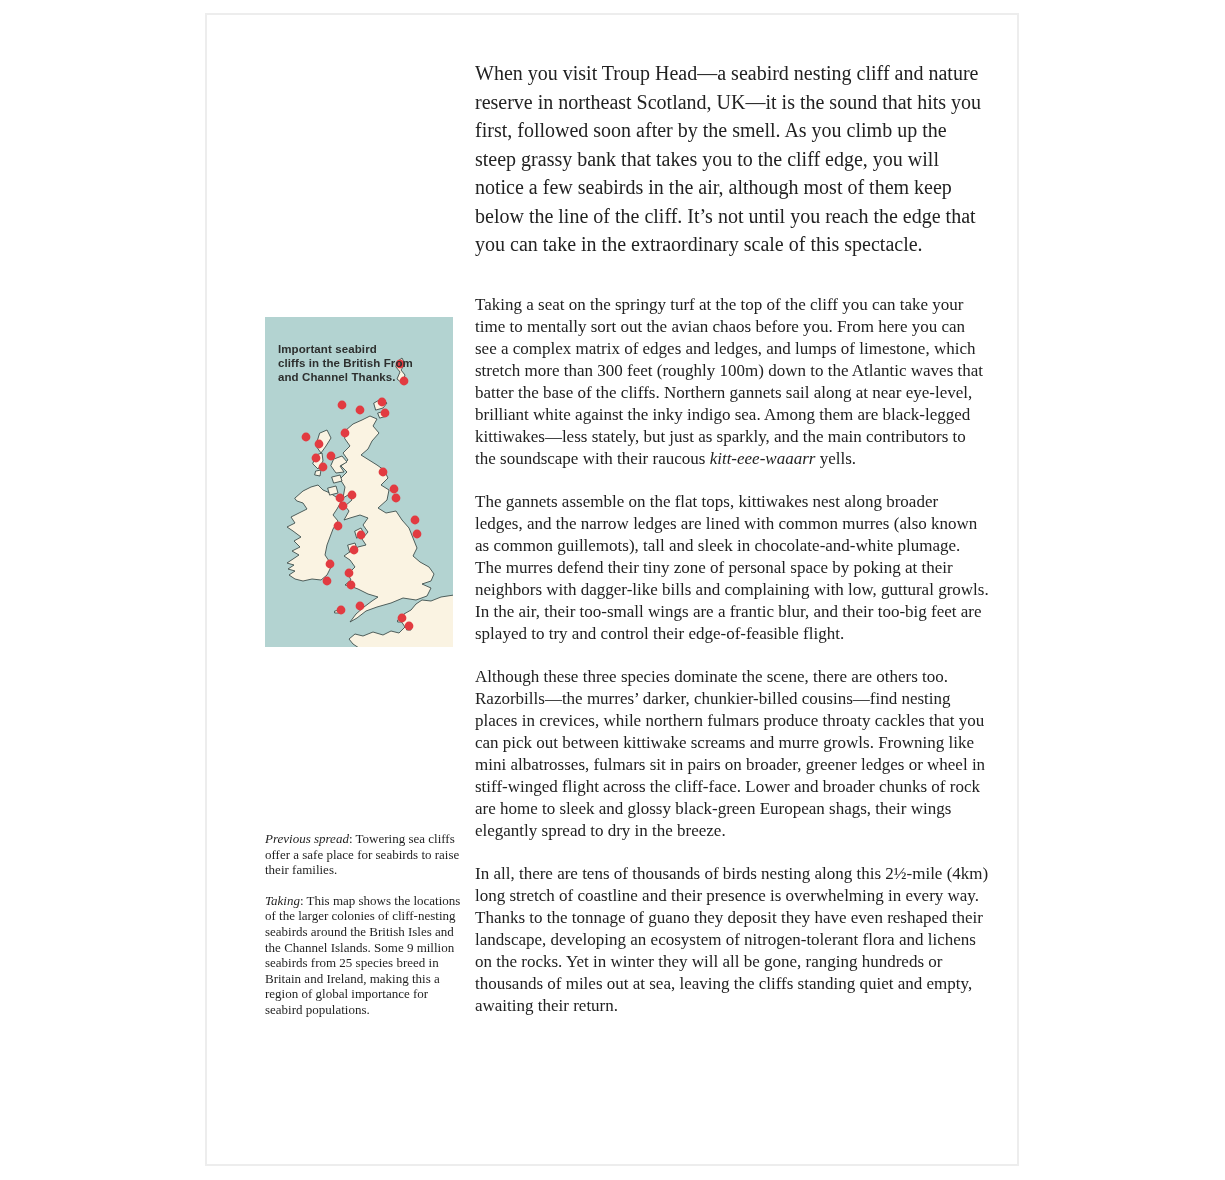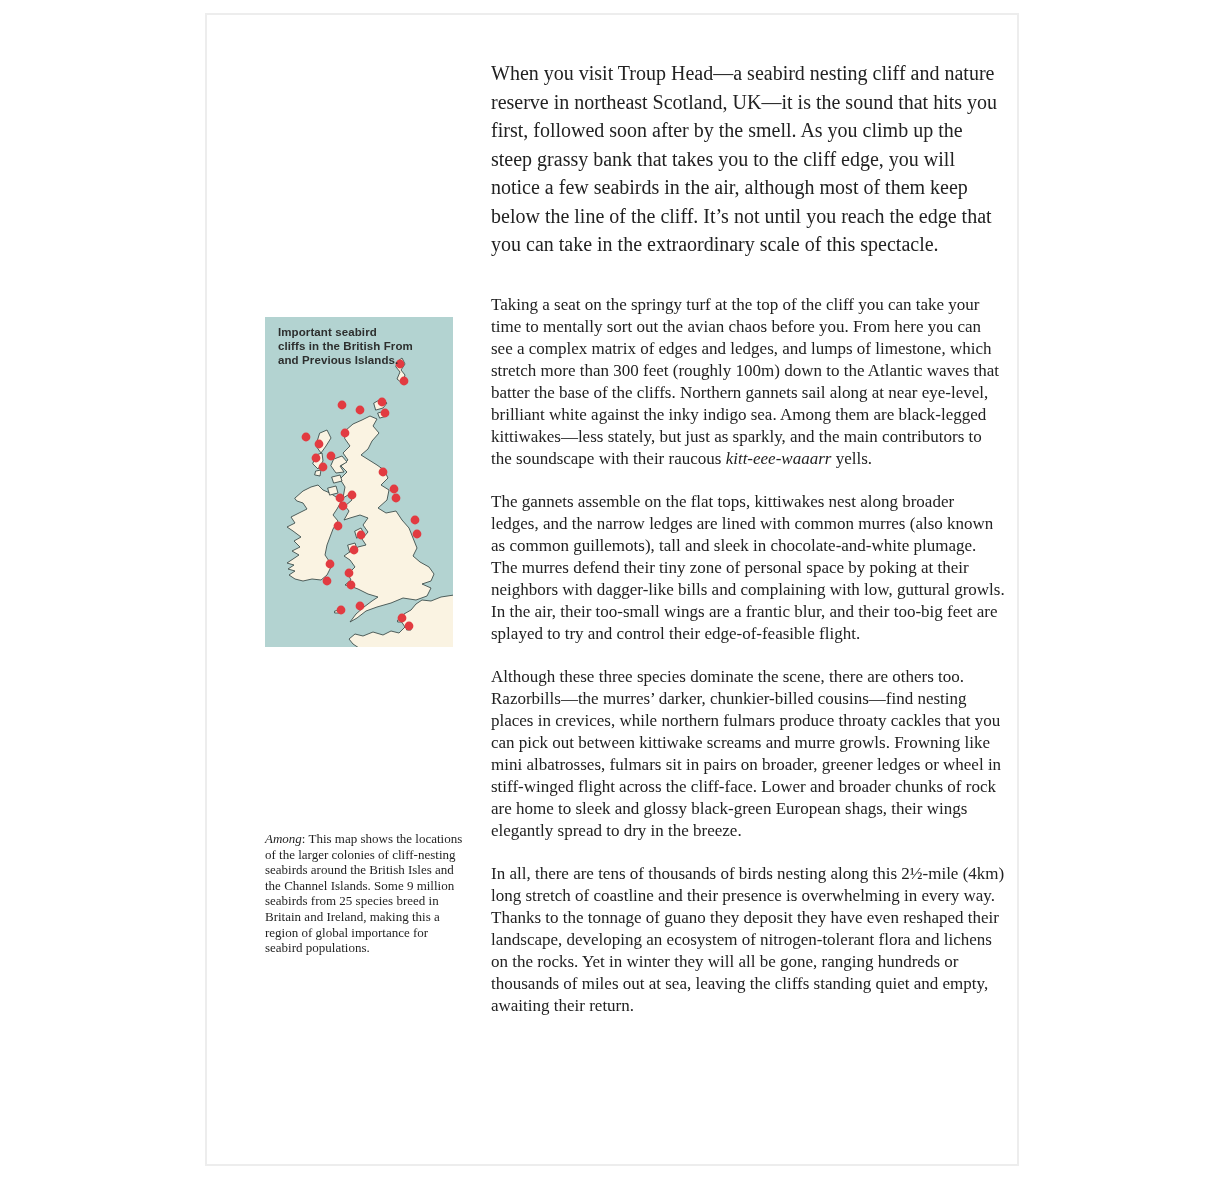--- a/index.html
+++ b/index.html
@@ -9,30 +9,30 @@
   }
   .canvas{position:relative;width:1225px;height:1180px;background:#ffffff;overflow:hidden}
   .page{
     position:absolute;left:205px;top:13px;width:814px;height:1153px;
     background:#ffffff;border:2px solid #ededed;box-sizing:border-box;
   }
   
   .map-figure{position:absolute;left:58px;top:302px;width:188px;height:330px}
   .map-figure svg{display:block;width:100%;height:100%}
   .map-title{
-    position:absolute;left:13px;top:9px;width:162px;
+    position:absolute;left:13px;top:26px;width:162px;
     font-family:"Liberation Sans",sans-serif;font-weight:bold;
     font-size:11.5px;line-height:13.8px;color:#2d2f2e;letter-spacing:.1px;
   }
   
   .caption-list{position:absolute;left:58px;top:816px;width:198px}
   .caption{margin:0 0 15px;font-size:13px;line-height:15.6px;color:#1f1f1f}
   .caption em{font-style:italic}
   
-  .main-col{position:absolute;left:284px;top:44px;width:514px}
+  .main-col{position:absolute;left:268px;top:44px;width:514px}
   .intro{margin:0 0 35px;font-size:20px;line-height:28.5px;color:#222222}
   .body-para{margin:0 0 21px;font-size:17px;line-height:22px;color:#222222}
   .body-para em{}
 </style>
 </head>
 <body>
 
 <div class="canvas">
   <div class="page">
 
@@ -90,26 +90,27 @@
             <circle cx="62" cy="264" r="4.4" fill="#e23b41"></circle>
             <circle cx="76" cy="293" r="4.4" fill="#e23b41"></circle>
             <circle cx="95" cy="289" r="4.4" fill="#e23b41"></circle>
             <circle cx="137" cy="301" r="4.4" fill="#e23b41"></circle>
             <circle cx="144" cy="309" r="4.4" fill="#e23b41"></circle>
           </g>
       </svg>
       <div class="map-title">
           <div>Important seabird</div>
           <div>cliffs in the British From</div>
-          <div>and Previous Islands.</div>
+          <div>and Channel Thanks.</div>
         </div>
     </div>
 
     <div class="caption-list">
-        <p class="caption"><em>Among</em><span>: This map shows the locations of the larger colonies of cliff-nesting seabirds around the British Isles and the Channel Islands. Some 9 million seabirds from 25 species breed in Britain and Ireland, making this a region of global importance for seabird populations.</span></p>
+        <p class="caption"><em>Previous spread</em><span>: Towering sea cliffs offer a safe place for seabirds to raise their families.</span></p>
+        <p class="caption"><em>Taking</em><span>: This map shows the locations of the larger colonies of cliff-nesting seabirds around the British Isles and the Channel Islands. Some 9 million seabirds from 25 species breed in Britain and Ireland, making this a region of global importance for seabird populations.</span></p>
       </div>
 
     <div class="main-col">
       <p class="intro">When you visit Troup Head—a seabird nesting cliff and nature reserve in northeast Scotland, UK—it is the sound that hits you first, followed soon after by the smell. As you climb up the steep grassy bank that takes you to the cliff edge, you will notice a few seabirds in the air, although most of them keep below the line of the cliff. It’s not until you reach the edge that you can take in the extraordinary scale of this spectacle.</p>
       <div>
           <p class="body-para"><span>Taking a seat on the springy turf at the top of the cliff you can take your time to mentally sort out the avian chaos before you. From here you can see a complex matrix of edges and ledges, and lumps of limestone, which stretch more than 300 feet (roughly 100m) down to the Atlantic waves that batter the base of the cliffs. Northern gannets sail along at near eye-level, brilliant white against the inky indigo sea. Among them are black-legged kittiwakes—less stately, but just as sparkly, and the main contributors to the soundscape with their raucous </span><em>kitt-eee-waaarr</em><span> yells.</span></p>
           <p class="body-para"><span>The gannets assemble on the flat tops, kittiwakes nest along broader ledges, and the narrow ledges are lined with common murres (also known as common guillemots), tall and sleek in chocolate-and-white plumage. The murres defend their tiny zone of personal space by poking at their neighbors with dagger-like bills and complaining with low, guttural growls. In the air, their too-small wings are a frantic blur, and their too-big feet are splayed to try and control their edge-of-feasible flight.</span></p>
           <p class="body-para"><span>Although these three species dominate the scene, there are others too. Razorbills—the murres’ darker, chunkier-billed cousins—find nesting places in crevices, while northern fulmars produce throaty cackles that you can pick out between kittiwake screams and murre growls. Frowning like mini albatrosses, fulmars sit in pairs on broader, greener ledges or wheel in stiff-winged flight across the cliff-face. Lower and broader chunks of rock are home to sleek and glossy black-green European shags, their wings elegantly spread to dry in the breeze.</span></p>
           <p class="body-para"><span>In all, there are tens of thousands of birds nesting along this 2½-mile (4km) long stretch of coastline and their presence is overwhelming in every way. Thanks to the tonnage of guano they deposit they have even reshaped their landscape, developing an ecosystem of nitrogen-tolerant flora and lichens on the rocks. Yet in winter they will all be gone, ranging hundreds or thousands of miles out at sea, leaving the cliffs standing quiet and empty, awaiting their return.</span></p>
         </div>

